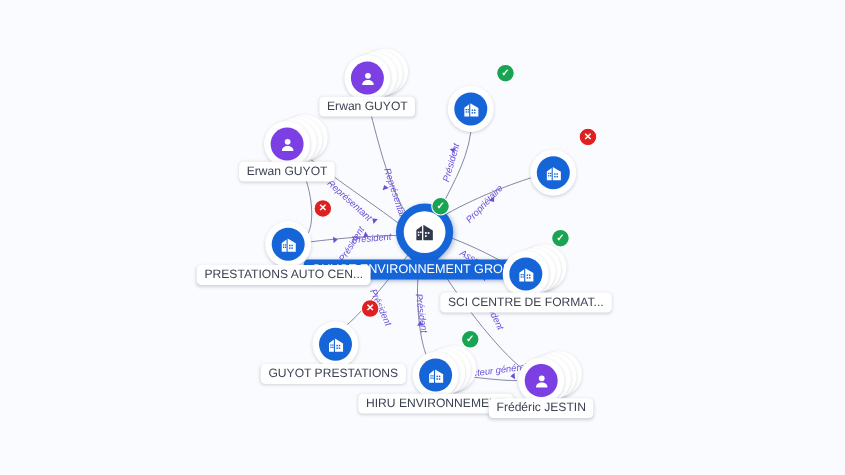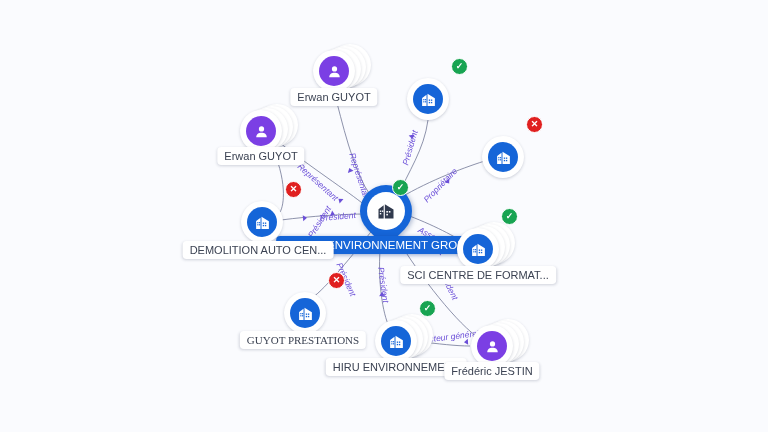--- a/index.html
+++ b/index.html
@@ -289,21 +289,21 @@
               <rect x="7.1" y="14.4" width="1.7" height="1.7" fill="#1565d8"></rect>
               <rect x="12.4" y="12" width="1.9" height="1.9" fill="#1565d8"></rect>
               <rect x="15.4" y="12" width="1.9" height="1.9" fill="#1565d8"></rect>
               <rect x="12.4" y="15.4" width="1.9" height="1.9" fill="#1565d8"></rect>
               <rect x="15.4" y="15.4" width="1.9" height="1.9" fill="#1565d8"></rect>
             </svg>
           </div>
           <div class="badge badge-on-disc badge-bad" style="background: rgb(224, 32, 32);">✕</div>
         </div>
       </div>
-      <div class="nlabel" style="left: 258px; top: 241px; color: rgb(59, 66, 82);">DEMOLITION AUTO CEN...</div>
+      <div class="nlabel" style="left: 258px; top: 241px; color: rgb(59, 66, 82);">PRESTATIONS AUTO CEN...</div>
       <div class="node" style="left: 478px; top: 249px;">
         <div class="stack-ghost sg3"></div>
         <div class="stack-ghost sg2"></div>
         <div class="stack-ghost sg1"></div>
         <div class="node-disc">
           <div class="icon-round icon-company" style="background: rgb(21, 101, 216);">
             <svg width="17" height="17" viewBox="0 0 24 24" aria-hidden="true">
               <path fill="#ffffff" d="M3 21V9.8L9.2 5.2V21H3zm7.6 0V4L21 10.2V21h-10.4z"></path>
               <rect x="4.6" y="11.4" width="1.7" height="1.7" fill="#1565d8"></rect>
               <rect x="7.1" y="11.4" width="1.7" height="1.7" fill="#1565d8"></rect>
@@ -330,21 +330,21 @@
               <rect x="7.1" y="14.4" width="1.7" height="1.7" fill="#1565d8"></rect>
               <rect x="12.4" y="12" width="1.9" height="1.9" fill="#1565d8"></rect>
               <rect x="15.4" y="12" width="1.9" height="1.9" fill="#1565d8"></rect>
               <rect x="12.4" y="15.4" width="1.9" height="1.9" fill="#1565d8"></rect>
               <rect x="15.4" y="15.4" width="1.9" height="1.9" fill="#1565d8"></rect>
             </svg>
           </div>
           <div class="badge badge-on-disc badge-bad" style="background: rgb(224, 32, 32);">✕</div>
         </div>
       </div>
-      <div class="nlabel" style="left: 303px; top: 331px; color: rgb(59, 66, 82); font-family: Liberation Serif, serif;">GUYOT PRESTATIONS</div>
+      <div class="nlabel" style="left: 303px; top: 331px; color: rgb(59, 66, 82);">GUYOT PRESTATIONS</div>
       <div class="node" style="left: 396px; top: 341px;">
         <div class="stack-ghost sg3"></div>
         <div class="stack-ghost sg2"></div>
         <div class="stack-ghost sg1"></div>
         <div class="node-disc">
           <div class="icon-round icon-company" style="background: rgb(21, 101, 216);">
             <svg width="17" height="17" viewBox="0 0 24 24" aria-hidden="true">
               <path fill="#ffffff" d="M3 21V9.8L9.2 5.2V21H3zm7.6 0V4L21 10.2V21h-10.4z"></path>
               <rect x="4.6" y="11.4" width="1.7" height="1.7" fill="#1565d8"></rect>
               <rect x="7.1" y="11.4" width="1.7" height="1.7" fill="#1565d8"></rect>

